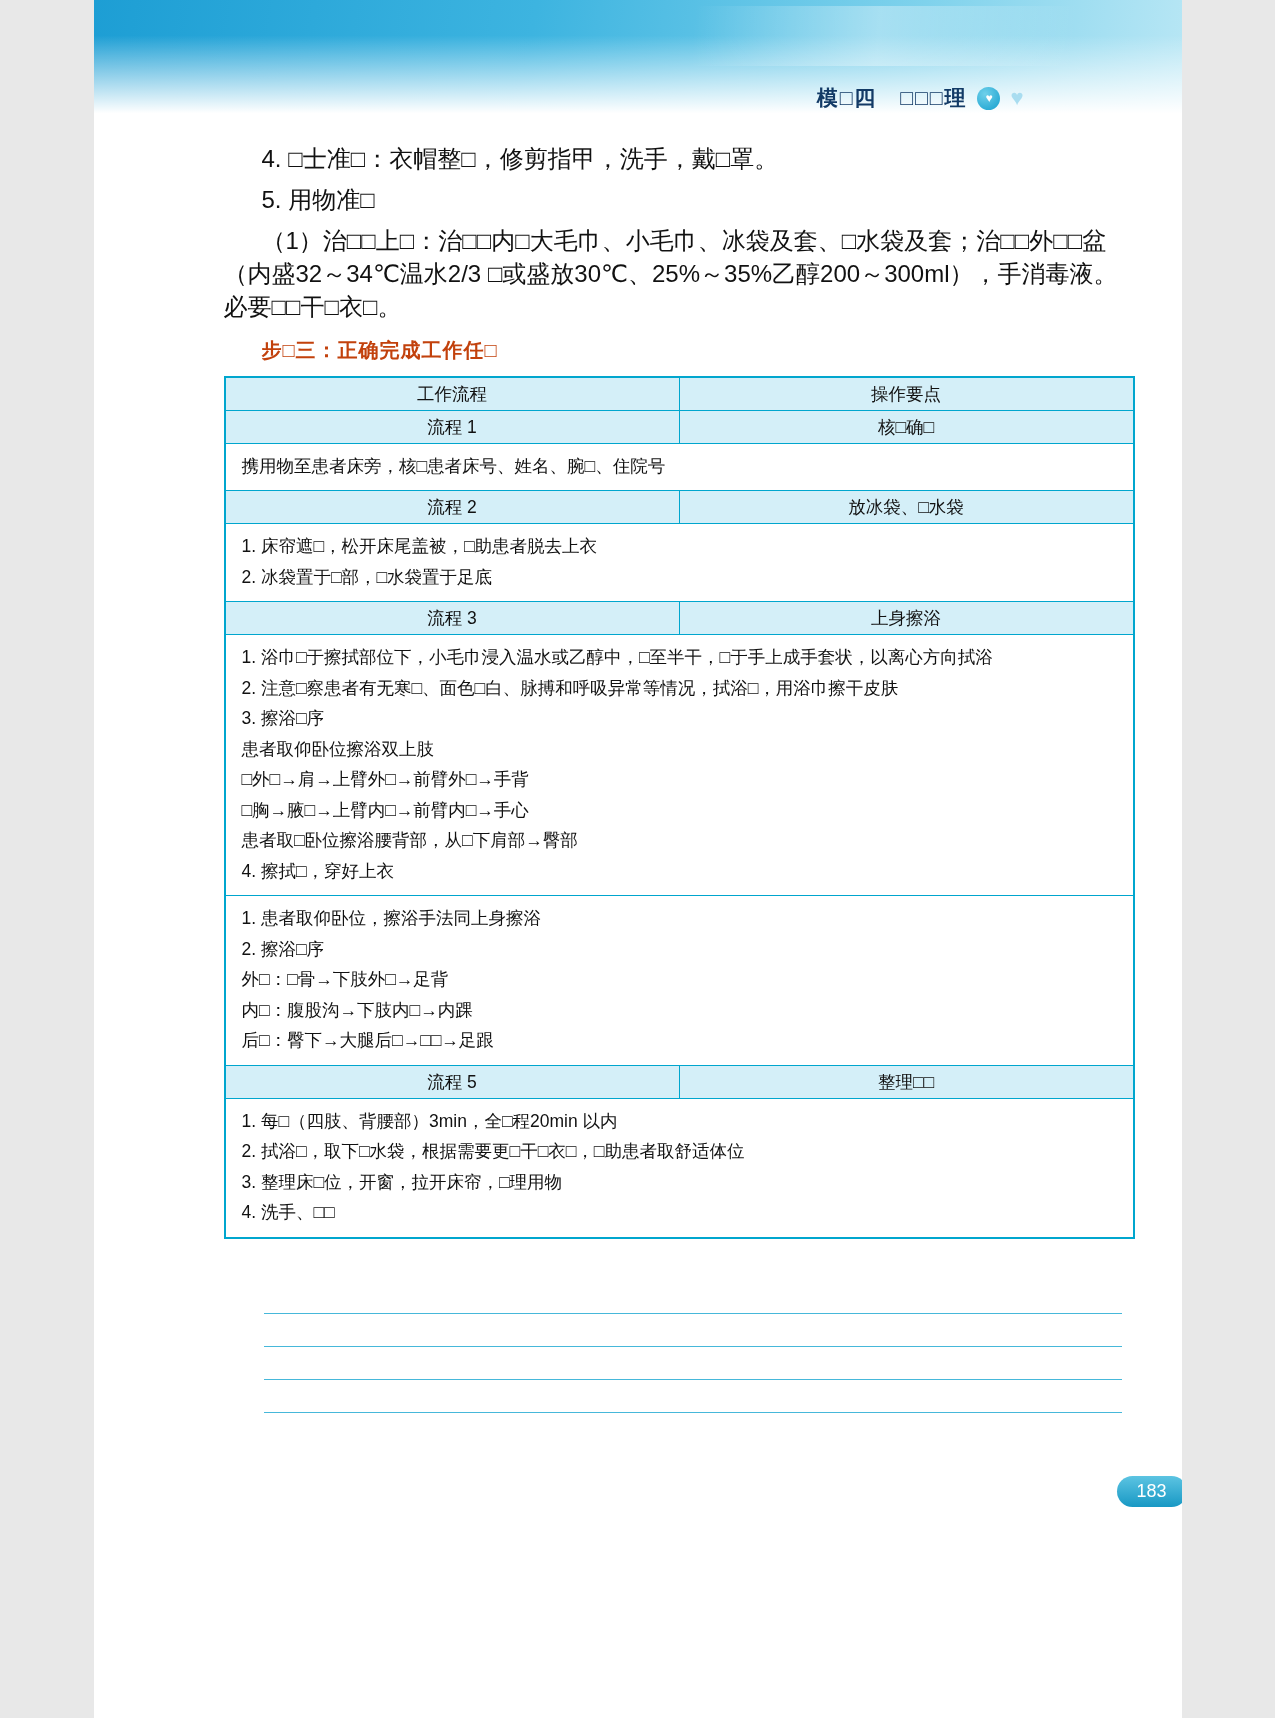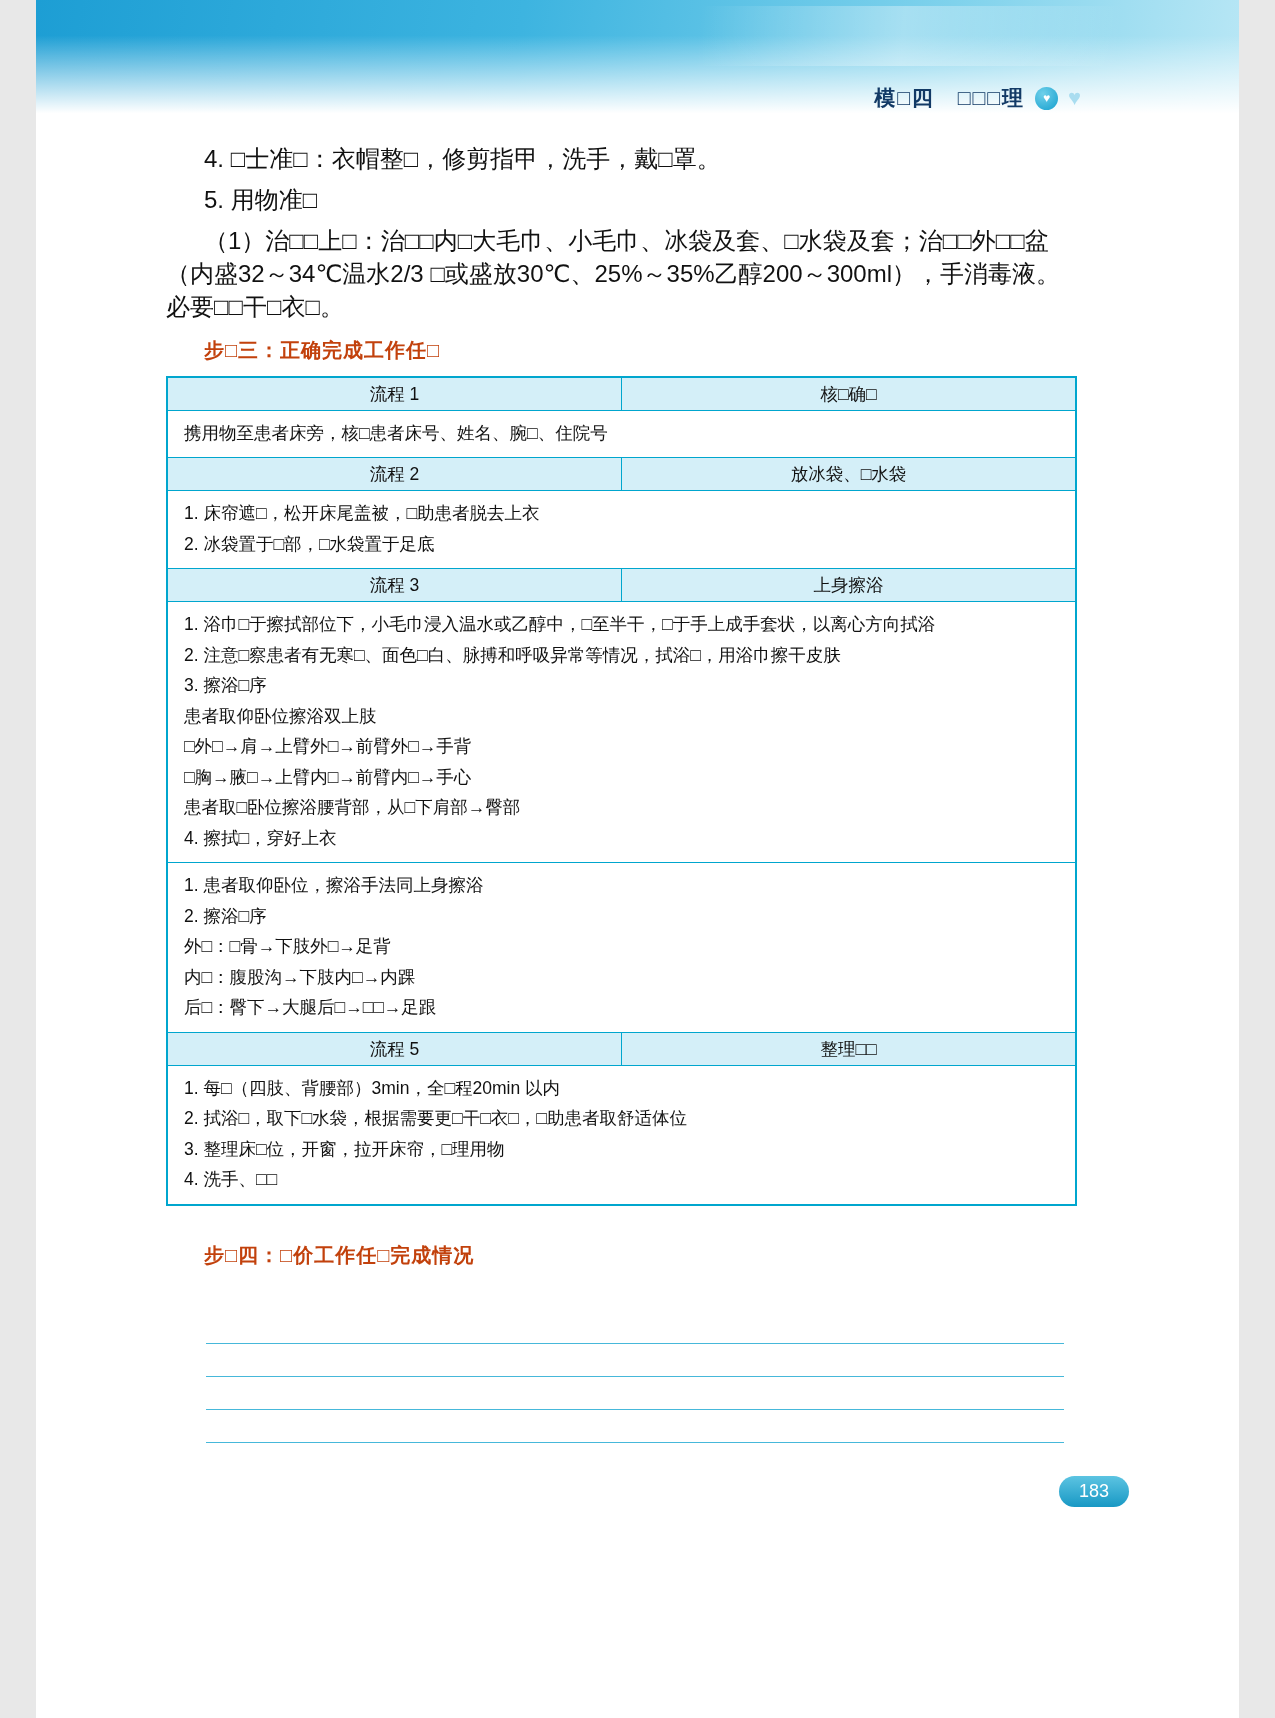--- a/index.html
+++ b/index.html
@@ -1,21 +1,21 @@
 <!DOCTYPE html>
 <html><head>
 <meta charset="utf-8">
 <style>
   * { margin:0; padding:0; box-sizing:border-box; }
   html,body { background:#e8e8e8; }
   body { font-family:"Liberation Sans","DejaVu Sans",sans-serif; }
 
   .page {
     position:relative;
-    width:1203px; height:1718px;
+    width:1088px; height:1718px;
     background:#ffffff;
     margin:0 auto;
     overflow:hidden;
   }
 
   
   .header-band {
     position:absolute; top:0; left:0;
     width:100%; height:118px;
     background:
@@ -125,20 +125,24 @@
   <div class="content">
 
     <p class="body-text indent">4. □士准□：衣帽整□，修剪指甲，洗手，戴□罩。</p>
     <p class="body-text indent mt6">5. 用物准□</p>
     <p class="body-text indent mt6">（1）治□□上□：治□□内□大毛巾、小毛巾、冰袋及套、□水袋及套；治□□外□□盆（内盛32～34℃温水2/3 □或盛放30℃、25%～35%乙醇200～300ml），手消毒液。必要□□干□衣□。</p>
 
     <p class="step-heading">步□三：正确完成工作任□</p>
 
     <table class="proc-table">
       <tbody>
+          <tr class="row-head">
+        <td>工作流程</td>
+        <td>操作要点</td>
+      </tr>
 
       <tr class="row-flow">
         <td>流程 1</td>
         <td>核□确□</td>
       </tr>
       <tr class="row-content">
         <td colspan="2">携用物至患者床旁，核□患者床号、姓名、腕□、住院号</td>
       </tr>
 
       <tr class="row-flow">
@@ -179,21 +183,20 @@
       </tr>
       <tr class="row-content">
         <td colspan="2">1. 每□（四肢、背腰部）3min，全□程20min 以内
 2. 拭浴□，取下□水袋，根据需要更□干□衣□，□助患者取舒适体位
 3. 整理床□位，开窗，拉开床帘，□理用物
 4. 洗手、□□</td>
       </tr>
     </tbody>
       </table>
 
-    <p class="step-heading eval-heading">步□四：□价工作任□完成情况</p>
 
     <div class="writing-lines">
       <div class="writing-line"></div>
       <div class="writing-line"></div>
       <div class="writing-line"></div>
       <div class="writing-line"></div>
     </div>
 
   </div>
 

